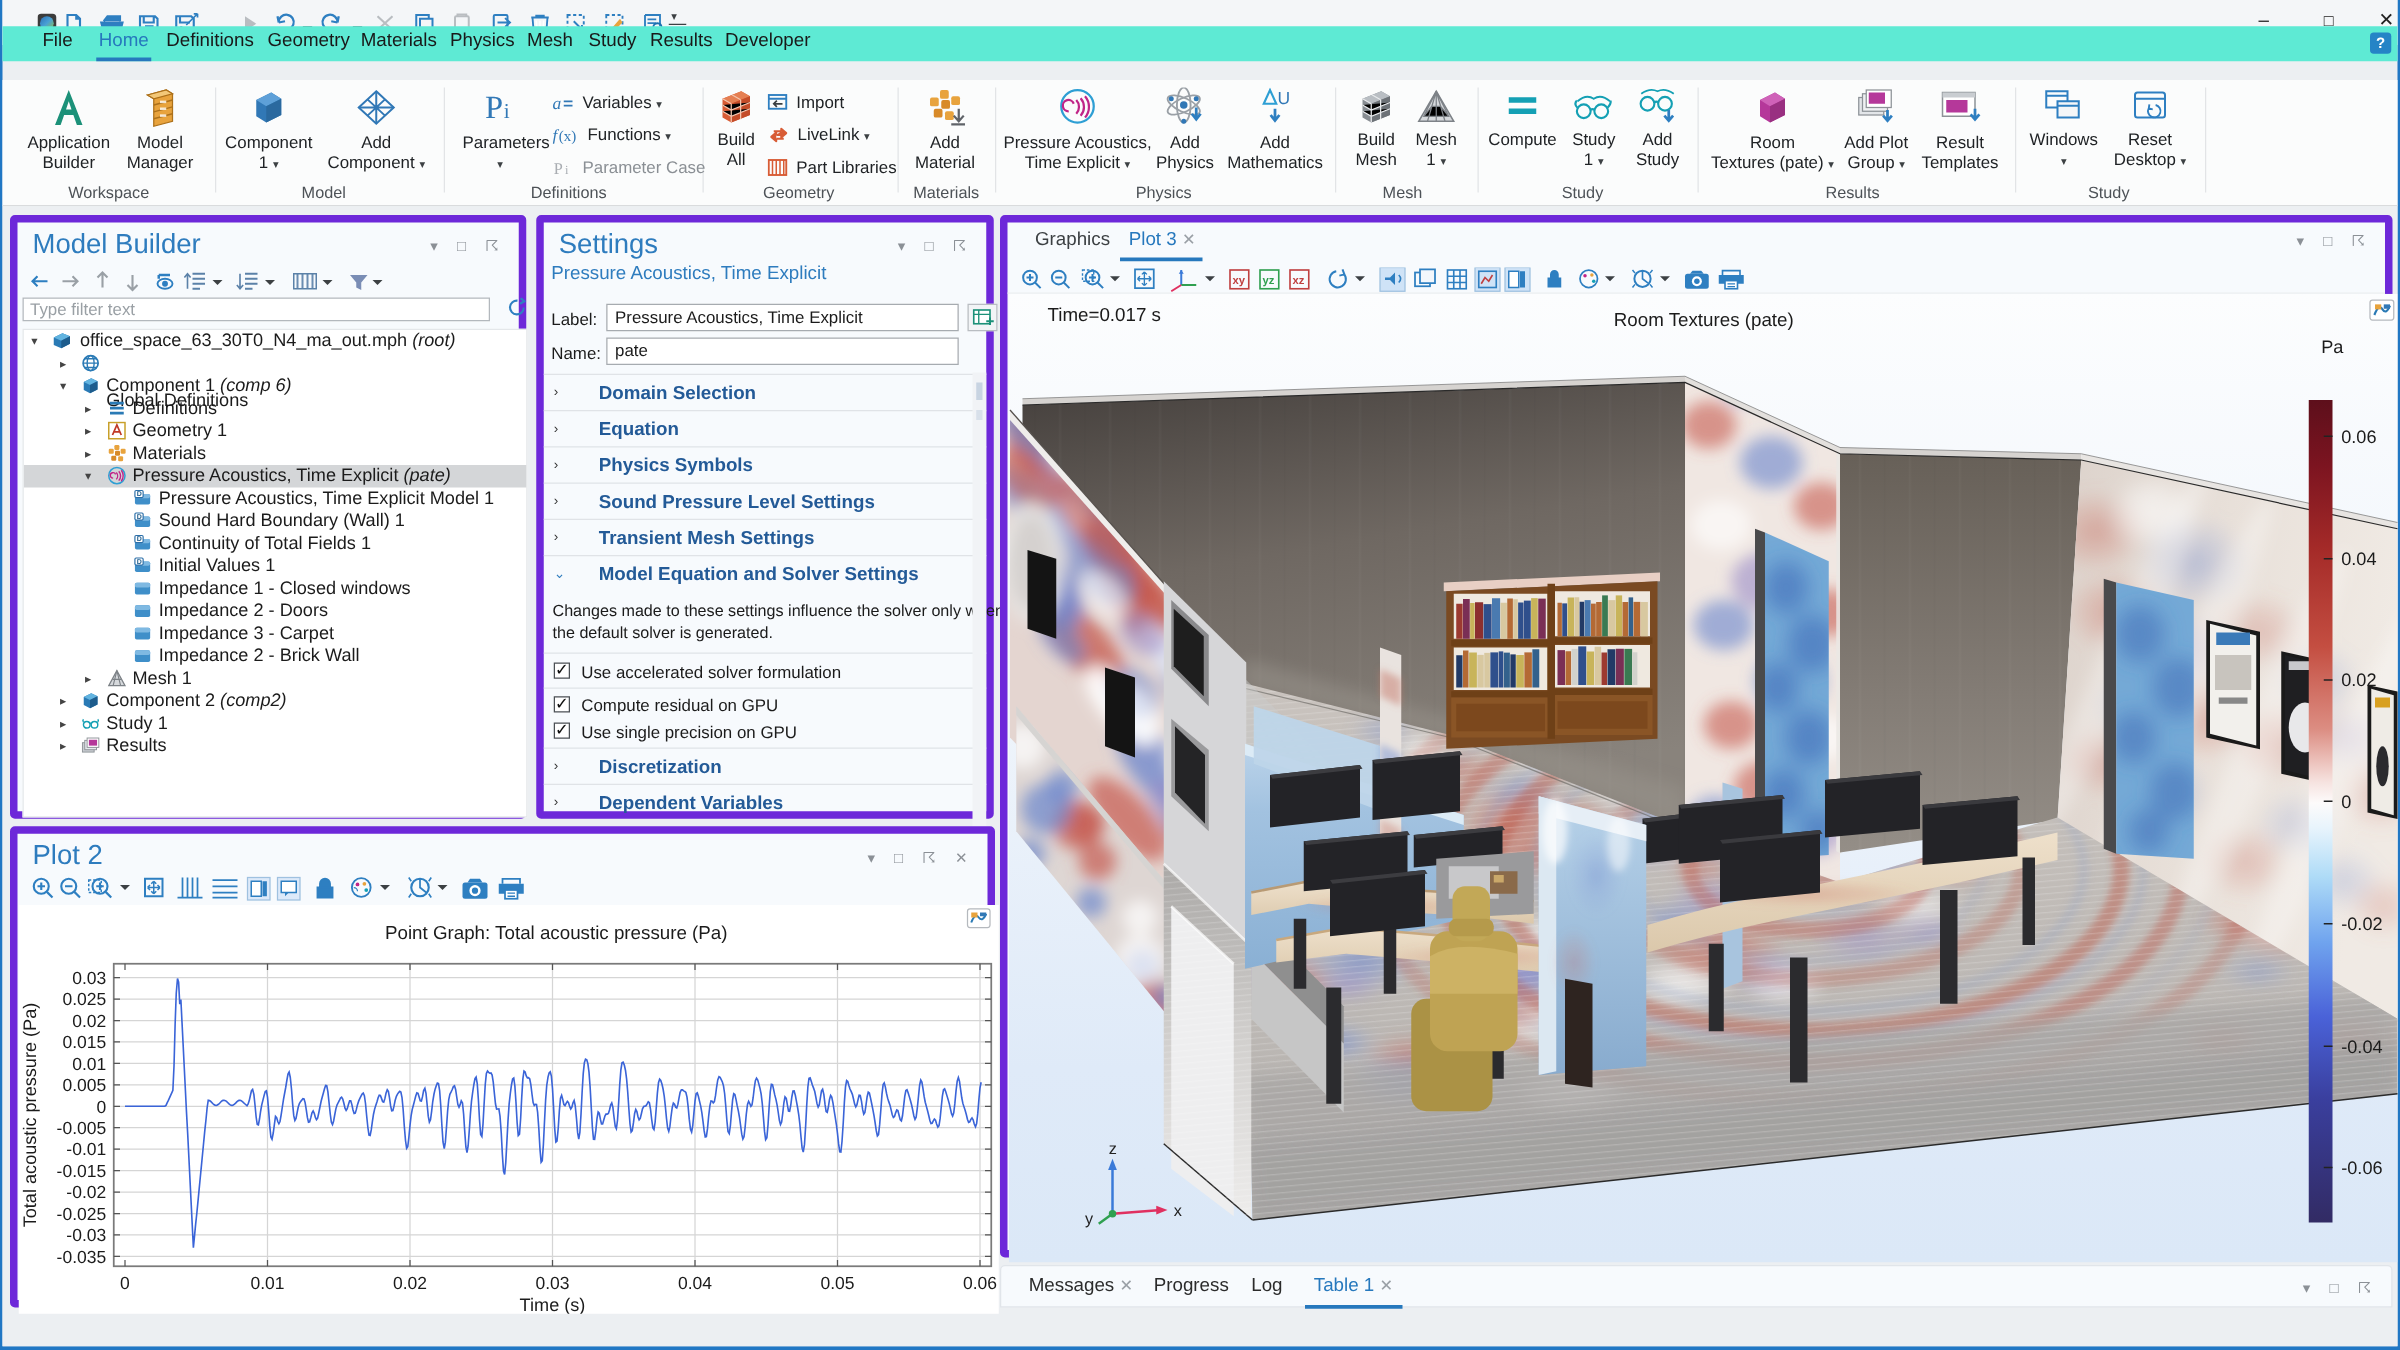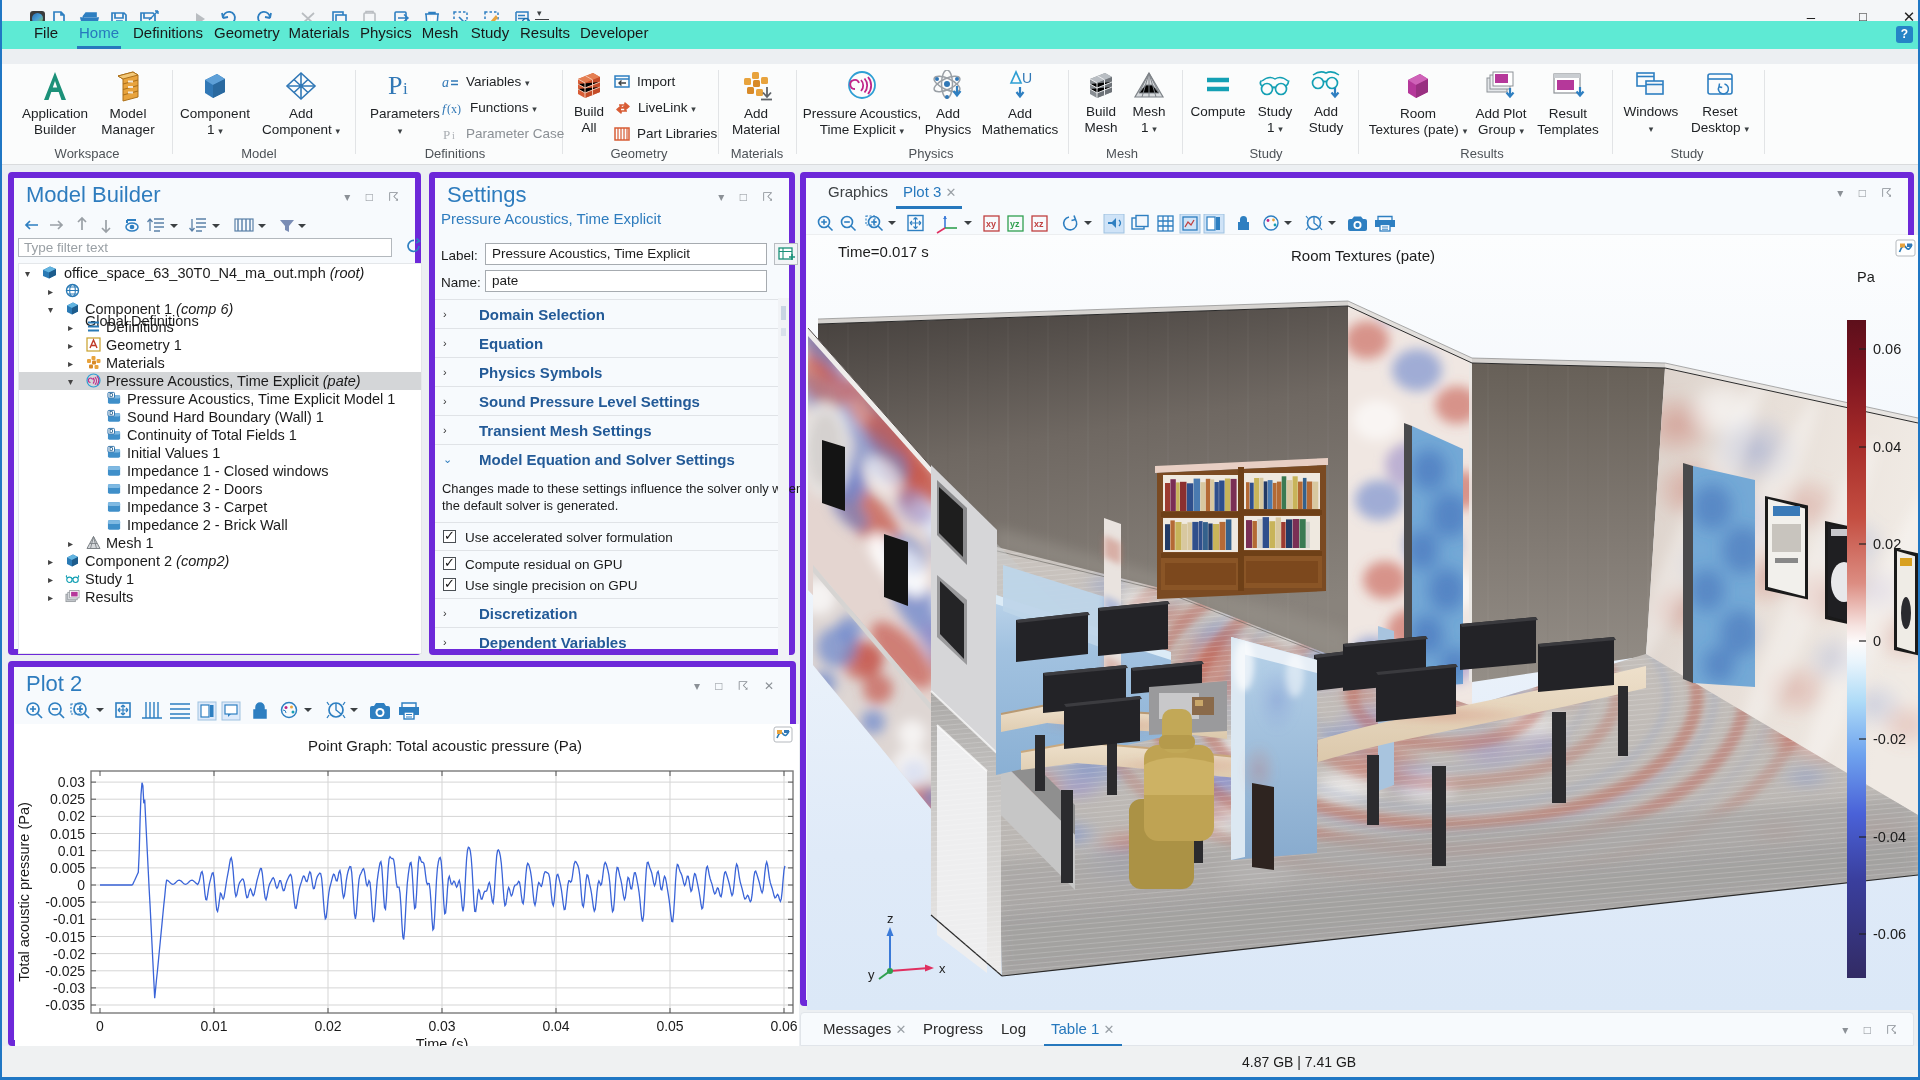--- a/index.html
+++ b/index.html
@@ -1461,17 +1461,14 @@
         </div>
     </div>
     <div id="btmtabs">
       <div class="btab" style="left:22px;">Messages <span style="color:#9aa0a6;font-size:13px;">✕</span></div>
       <div class="btab" style="left:122px;">Progress</div>
       <div class="btab" style="left:200px;">Log</div>
       <div class="btab" style="left:250px;color:#2678bd;">Table 1 <span style="color:#9aa0a6;font-size:13px;">✕</span></div>
       <div class="abs" style="left:243px;top:31px;width:78px;height:3px;background:#2678bd;"></div>
       <div class="picons" style="top:10px;">▾ □ ☈</div>
     </div>
-    <div id="statusbar">
-        <span style="position:absolute;left:1240px;top:8px;">4.87 GB | 7.41 GB</span>
-      </div>
   </div>
 </div>
 
 </body></html>

